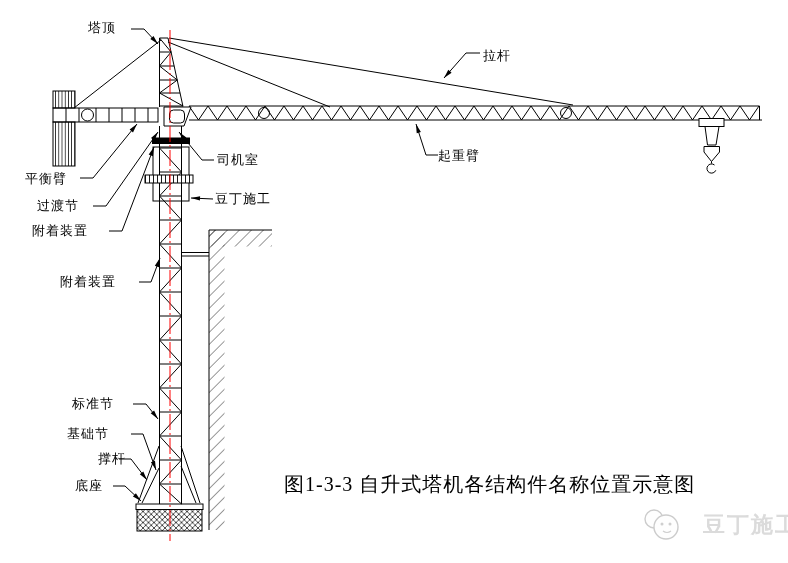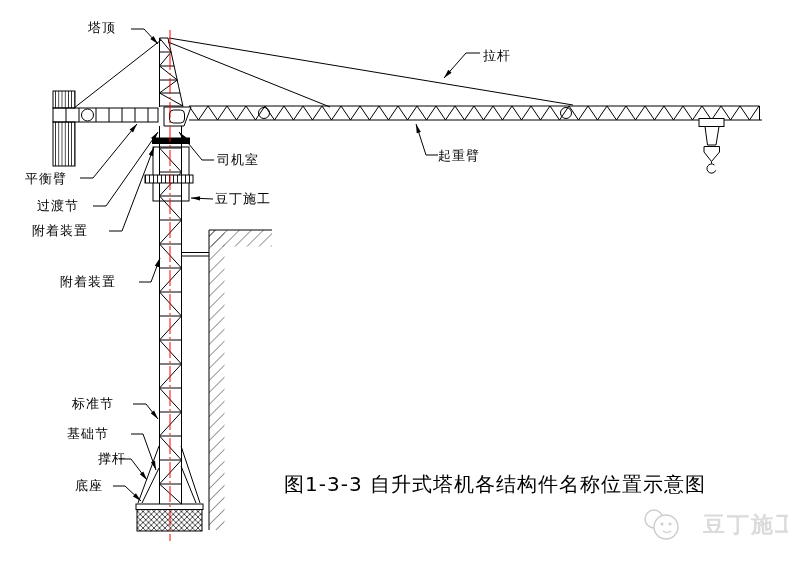--- a/index.html
+++ b/index.html
@@ -4,21 +4,21 @@
 <style>
   html,body{margin:0;padding:0;background:#fff;}
   .stage{position:relative;width:788px;height:563px;background:#fff;overflow:hidden;
          font-family:"DejaVu Sans",sans-serif;color:#000;}
   .stage svg.draw{position:absolute;left:0;top:0;}
   .ln{fill:none;stroke:#000;stroke-width:1;}
   .lnw{fill:#fff;stroke:#000;stroke-width:1;}
   .sk{stroke:#000;stroke-width:1;}
   #leaders polyline{fill:none;stroke:#000;stroke-width:1;}
   .lbl{position:absolute;font-size:13px;line-height:18px;letter-spacing:1px;white-space:nowrap;}
-  .caption{position:absolute;left:284px;top:471px;font-size:20px;letter-spacing:1px;white-space:nowrap;}
+  .caption{position:absolute;left:284px;top:471px;font-size:20px;letter-spacing:1px;white-space:nowrap;font-family:Liberation Serif, serif;}
   .watermark{position:absolute;left:640px;top:503px;display:flex;align-items:center;gap:19px;}
   .wm{fill:#fefefe;stroke:#cccccc;stroke-width:1.4;}
   .wm-text{font-size:22px;font-weight:bold;color:#dbdbdb;letter-spacing:2px;
            text-shadow:1px 1px 0 #ffffff;white-space:nowrap;}
 </style>
 </head>
 <body>
 
 <div class="stage">
 

